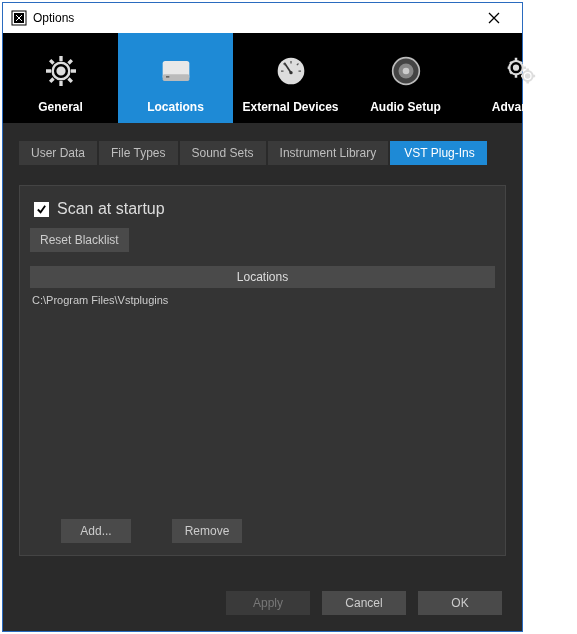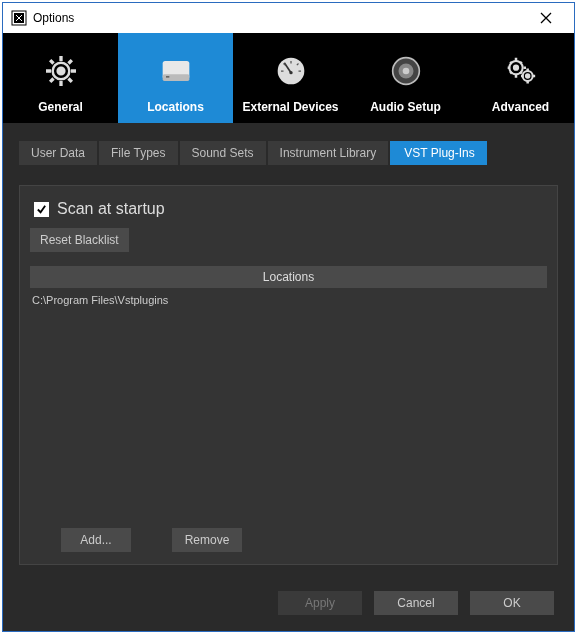--- a/index.html
+++ b/index.html
@@ -1,18 +1,18 @@
 <!DOCTYPE html>
 <html><head>
 <meta charset="utf-8">
 <style>
   * { box-sizing: border-box; margin: 0; padding: 0; font-family: "Segoe UI", Tahoma, sans-serif; }
   body { background: #fff; padding: 2px; }
   .window {
-    width: 573px; height: 630px;
+    width: 521px; height: 630px;
     border: 1px solid #2a6bbf;
     background: #fff;
     display: flex; flex-direction: column;
   }
   .titlebar {
     height: 30px; background: #fff;
     display: flex; align-items: center;
     padding: 0 8px;
     font-size: 12px; color: #000;
   }
@@ -82,21 +82,21 @@
 
   .panel-footer { display:flex; gap:10px; margin-top:10px; }
   .panel-footer .small-btn { min-width:70px; text-align:center;margin-left:31px; }
 
   .dialog-footer {
     background:#2a2a2a; padding: 12px 20px 16px 0;
     display:flex; justify-content:flex-end; gap:12px;
   }
   .dlg-btn {
     width:84px; height:24px; font-size:12px;
-    background:#4a4a4a; color:#ccc; border:none; cursor:pointer;
+    background:#4a4a4a; color:#ccc; border:none; cursor:pointer;margin-top:9px;
   }
   .dlg-btn.disabled { background:#3a3a3a; color:#777; cursor:default; }
 </style>
 </head>
 <body>
 
 <div class="window">
 
   <div class="titlebar">
     <span class="title-icon">

